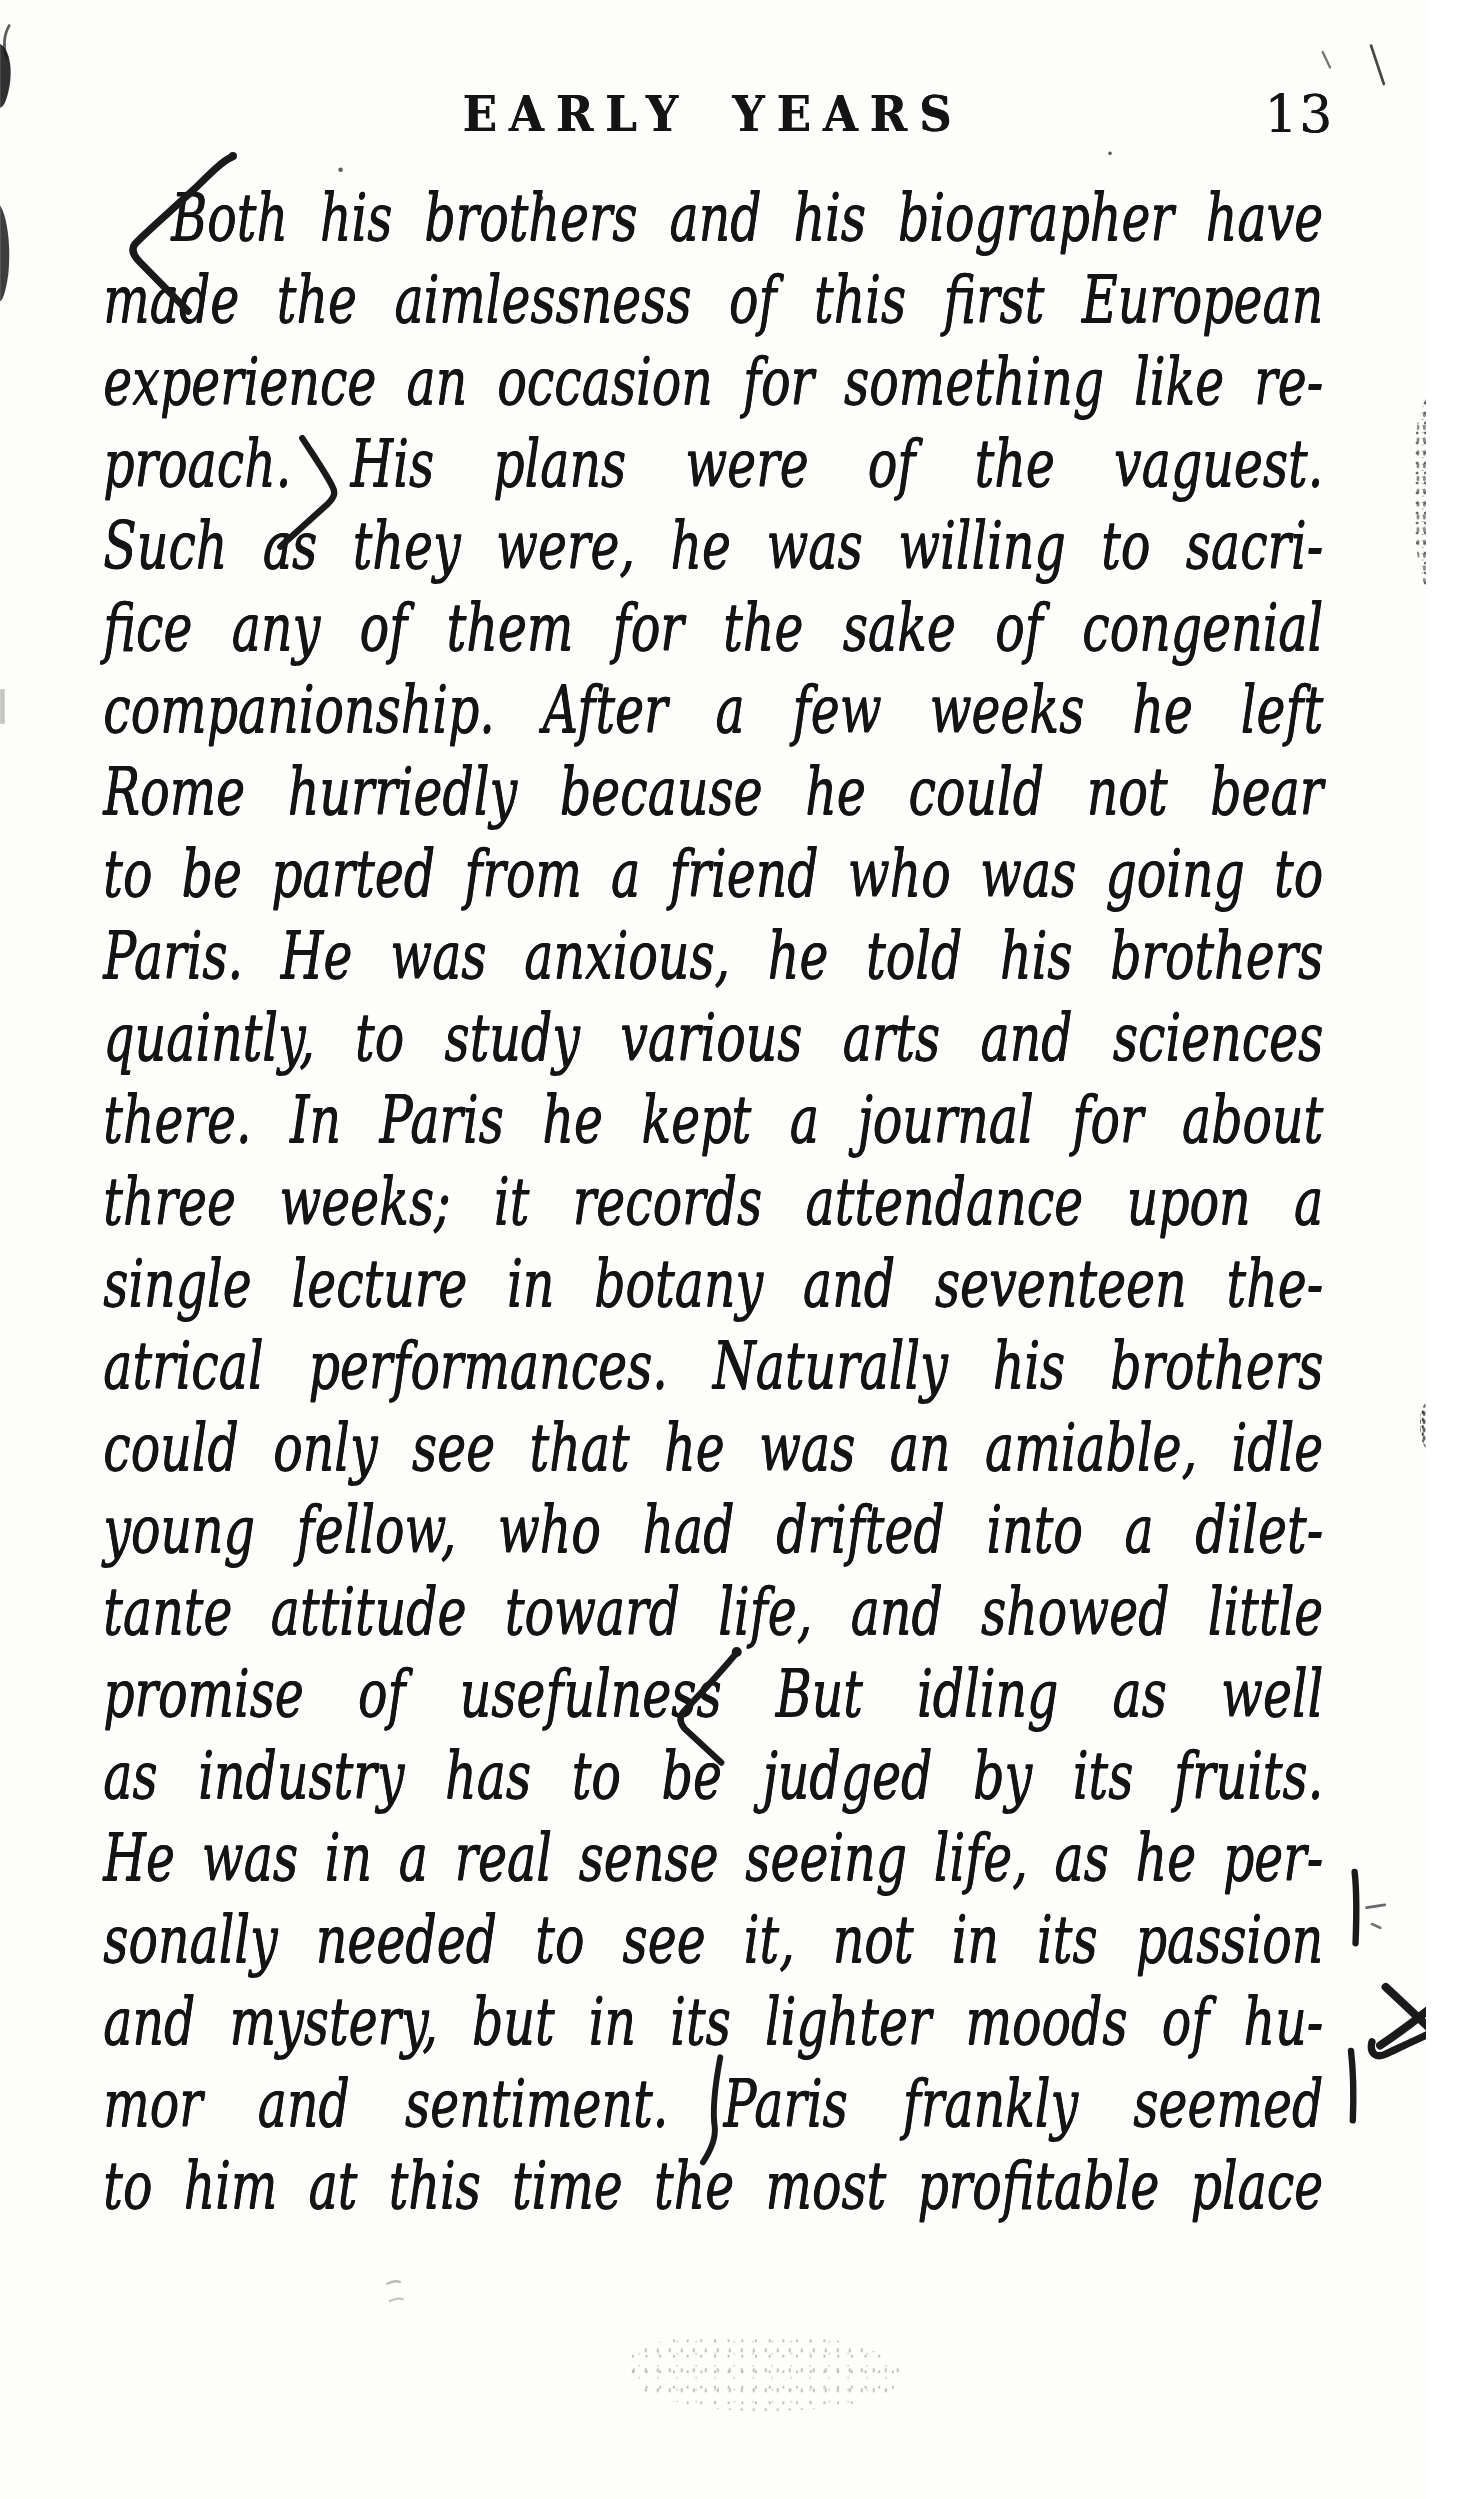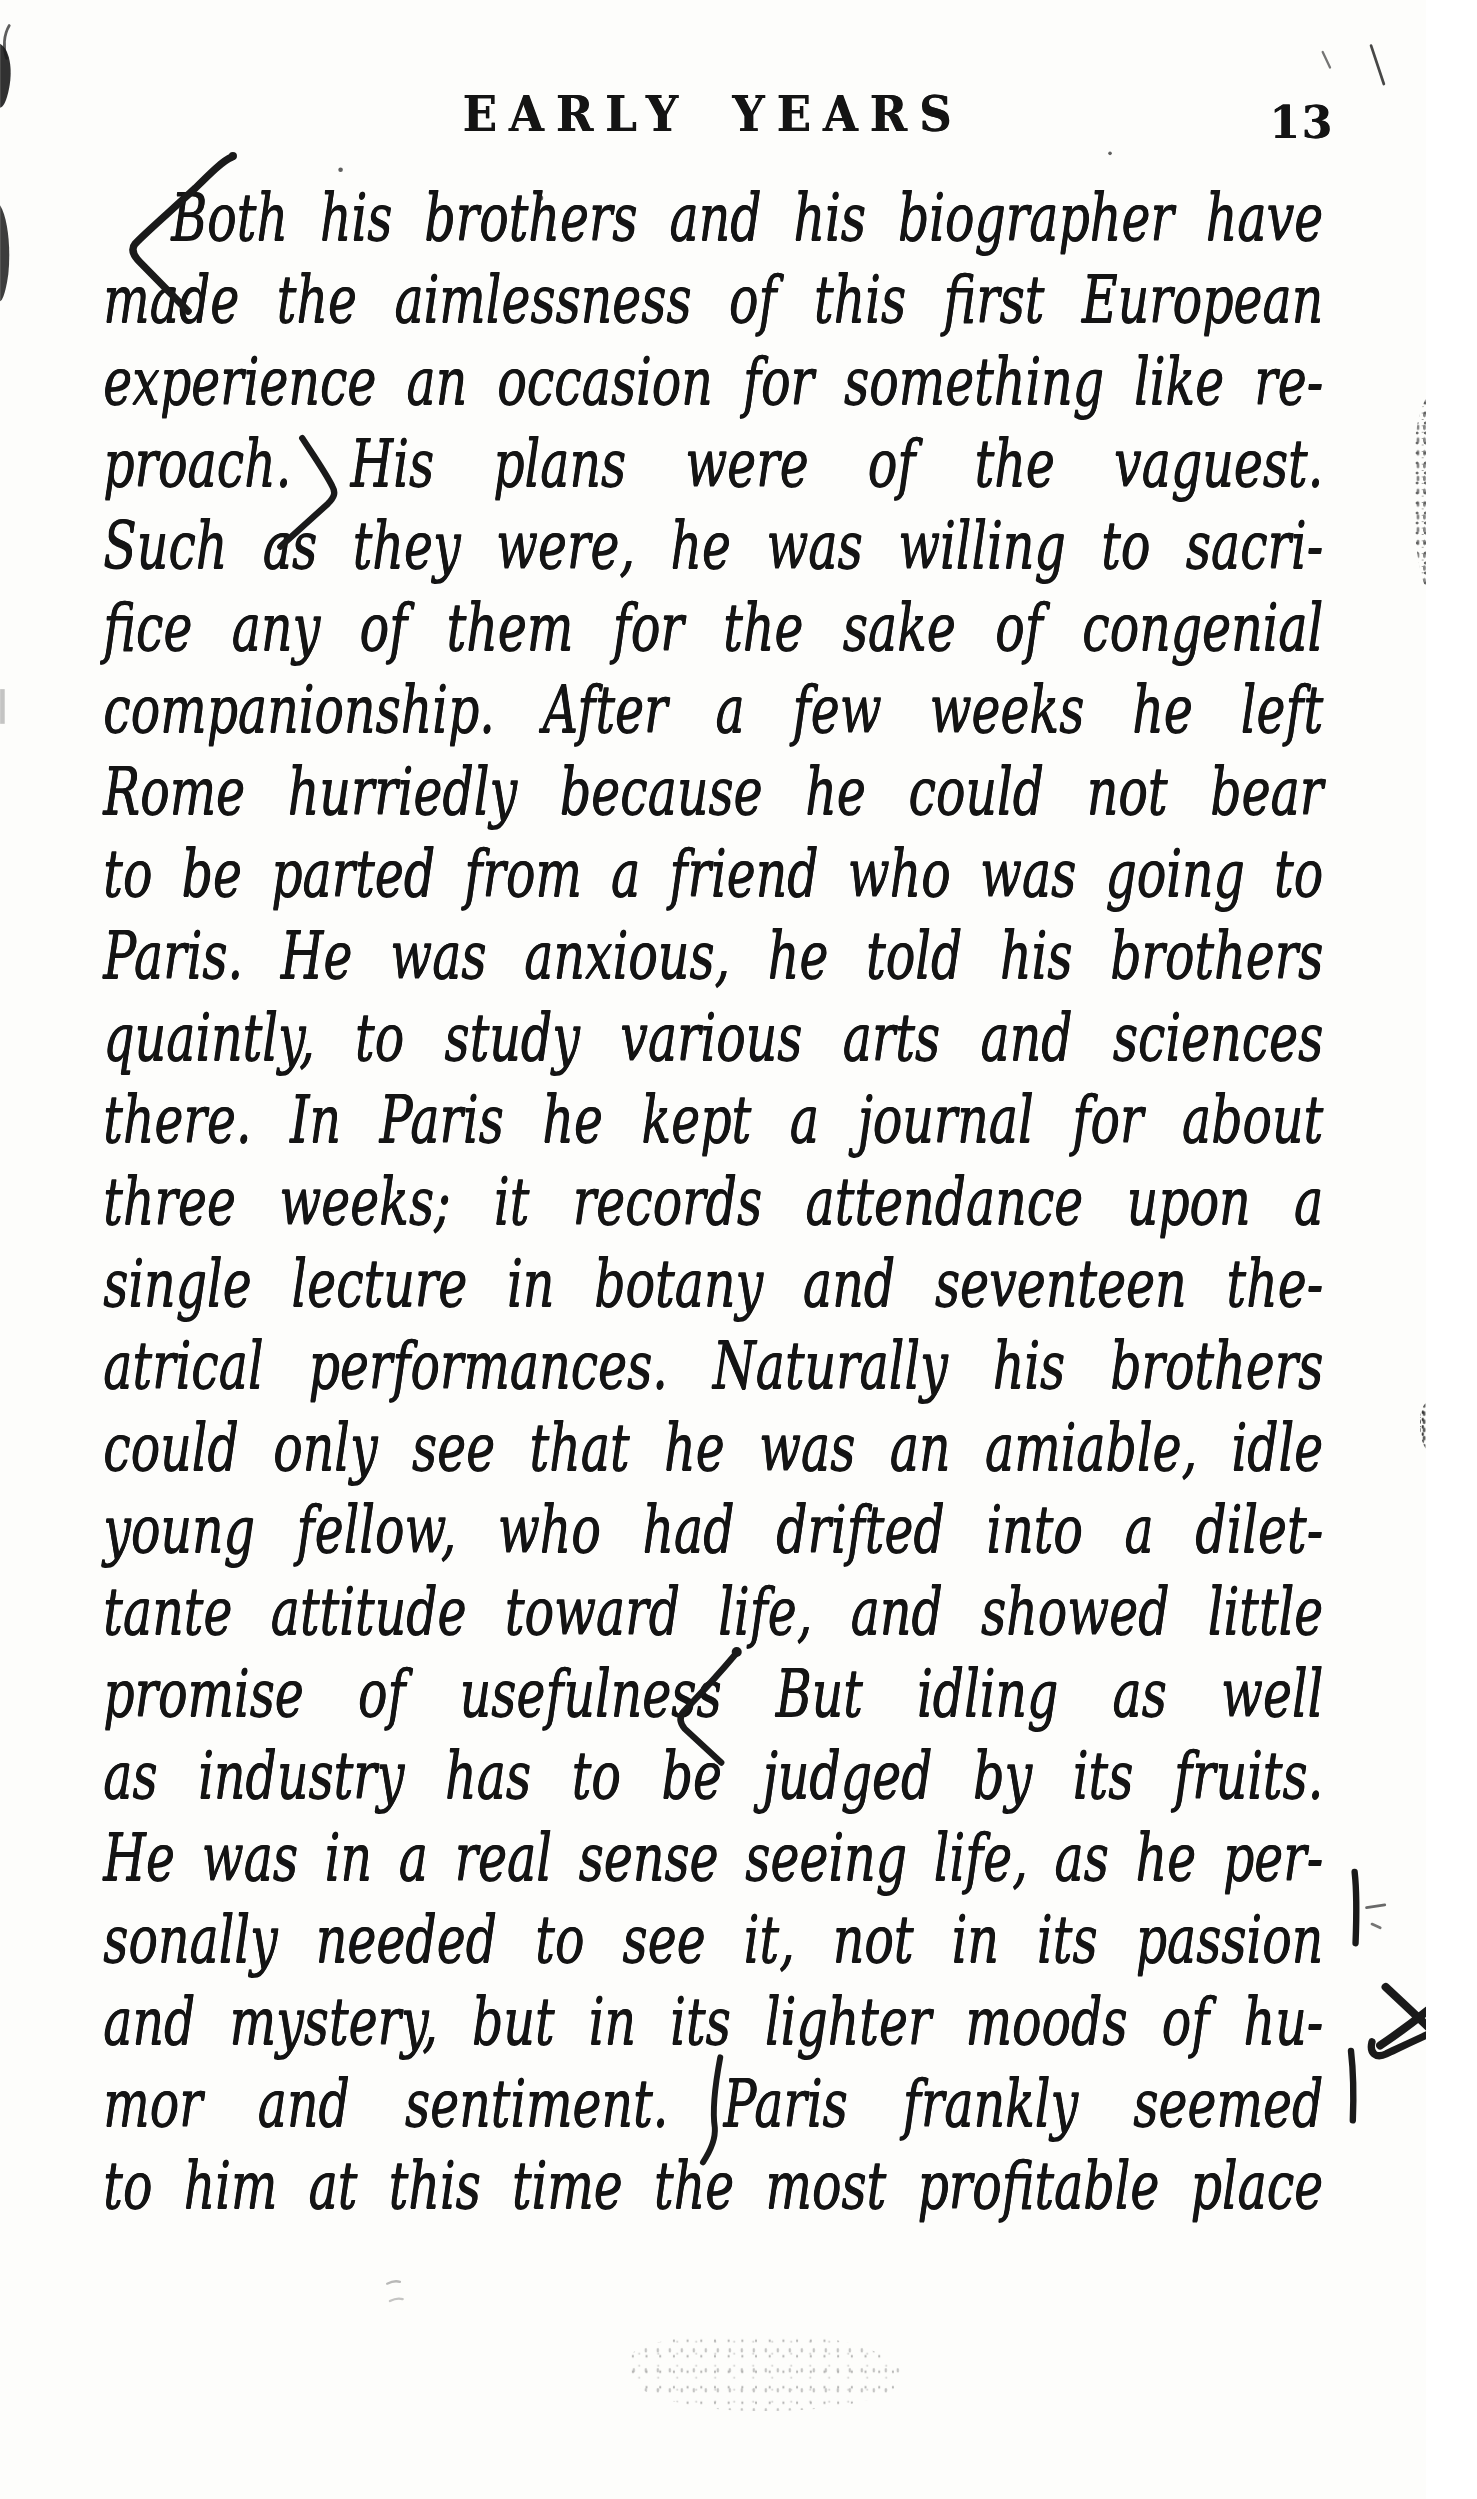--- a/index.html
+++ b/index.html
@@ -27,23 +27,23 @@
     font-weight: 700;
     letter-spacing: 12px;
     word-spacing: 14.6px;
     line-height: 57px;
     transform: scaleY(1.08);
     text-shadow: 0.5px 0 currentColor;
   }
   .page-number {
     position: absolute;
     right: -11px;
-    top: 8px;
-    font-size: 44px;
-    font-weight: 700;
+    top: 0;
+    font-size: 52px;
+    font-weight: 400;
     line-height: 57px;
     letter-spacing: 1.8px;
     text-shadow: 0.5px 0 currentColor;
   }
   
   .text-block {
     position: absolute;
     left: 103px;
     top: 178px;
     width: 1220px;

